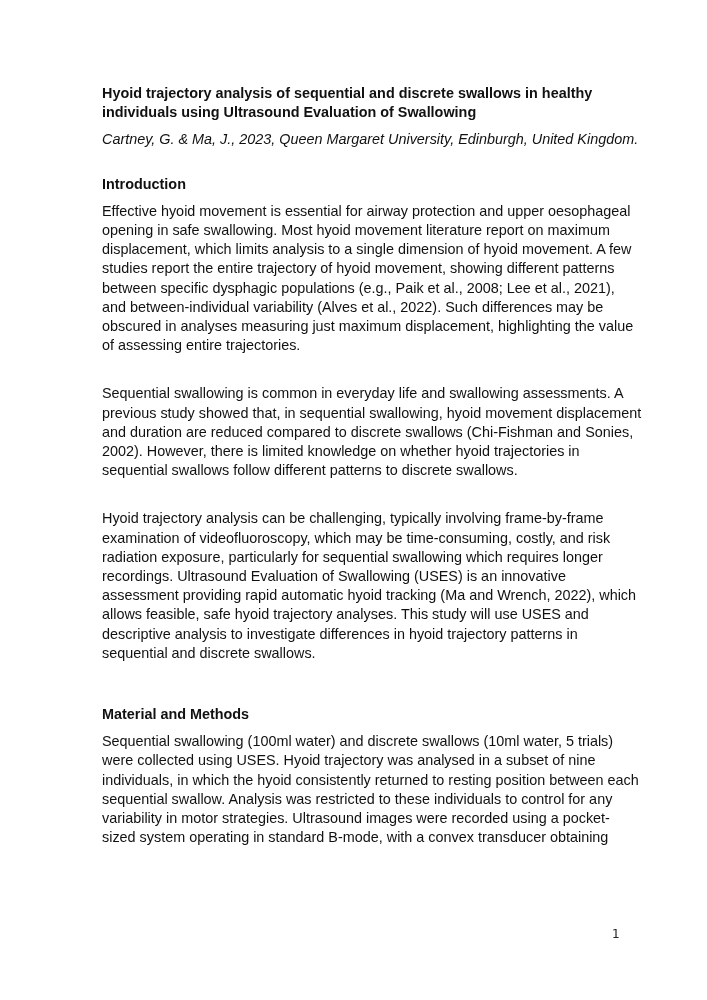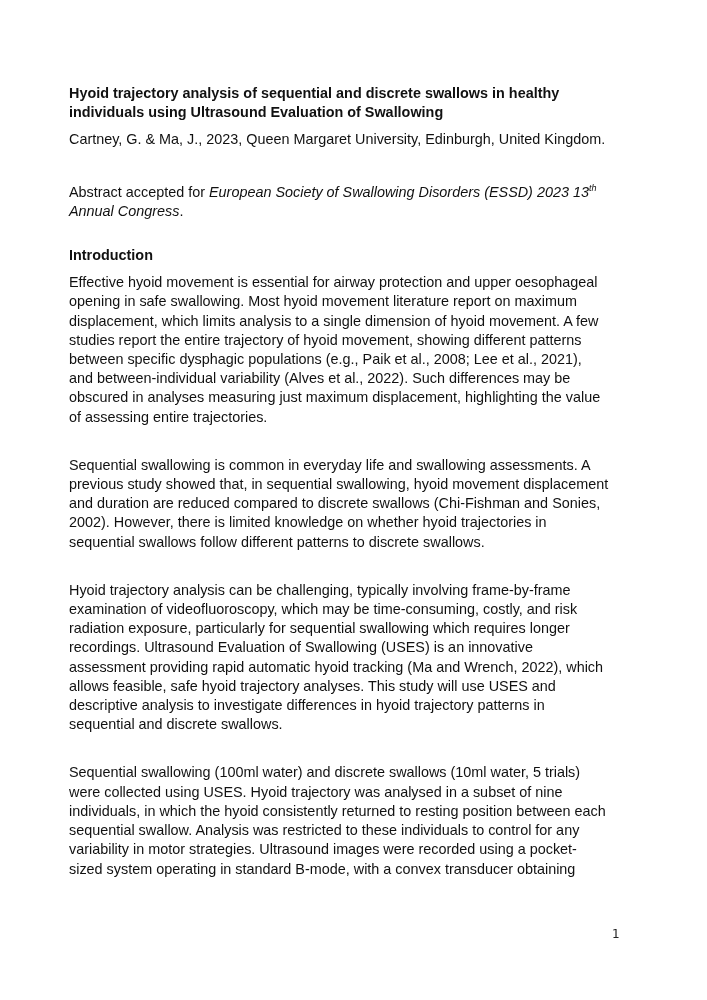--- a/index.html
+++ b/index.html
@@ -1,47 +1,45 @@
 <!DOCTYPE html>
 <html><head>
   <meta charset="utf-8">
   <style>
     html, body { margin: 0; padding: 0; background: #ffffff; }
     body { width: 707px; height: 1000px; position: relative; overflow: hidden; }
     .page {
-      position: absolute; left: 69px; top: 84px; width: 540px;
+      position: absolute; left: 102px; top: 84px; width: 540px;
       font-family: "Liberation Sans", sans-serif; color: #111111;
       font-size: 14.4px; line-height: 19.2px;
     }
     .title { font-weight: bold; margin: 0; font-size: 14.4px; line-height: 19.2px; }
-    .authors { margin: 8px 0 0 0; }
+    .authors { margin: 8px 0 0 0; font-style: italic; }
     .abstract-note { margin: 33px 0 0 0; }
     .abstract-note sup { font-size: 9px; line-height: 0; vertical-align: super; }
     .heading { font-weight: bold; margin: 0; }
     .h-intro { margin-top: 25px; }
     .h-methods { margin-top: 42px; }
     .para { margin: 8px 0 0 0; }
     .para + .para { margin-top: 29px; }
     .page-number {
       position: absolute; left: 612px; top: 927px;
       font-family: "DejaVu Sans", sans-serif; font-size: 12px; color: #222;
     }
   </style>
 </head>
 <body>
 
 <div class="page">
   <p class="title">Hyoid trajectory analysis of sequential and discrete swallows in healthy individuals using Ultrasound Evaluation of Swallowing</p>
   <p class="authors">Cartney, G. &amp; Ma, J., 2023, Queen Margaret University, Edinburgh, United Kingdom.</p>
 
-  <p class="abstract-note">
-    <span>Abstract accepted for </span><i><span>European Society of Swallowing Disorders (ESSD) 2023 13</span><sup>th</sup><span> Annual Congress</span></i><span>.</span>
-  </p>
 
   <p class="heading h-intro">Introduction</p>
   <p class="para">Effective hyoid movement is essential for airway protection and upper oesophageal opening in safe swallowing. Most hyoid movement literature report on maximum displacement, which limits analysis to a single dimension of hyoid movement. A few studies report the entire trajectory of hyoid movement, showing different patterns between specific dysphagic populations (e.g., Paik et al., 2008; Lee et al., 2021), and between-individual variability (Alves et al., 2022). Such differences may be obscured in analyses measuring just maximum displacement, highlighting the value of assessing entire trajectories.</p>
   <p class="para">Sequential swallowing is common in everyday life and swallowing assessments. A previous study showed that, in sequential swallowing, hyoid movement displacement and duration are reduced compared to discrete swallows (Chi-Fishman and Sonies, 2002). However, there is limited knowledge on whether hyoid trajectories in sequential swallows follow different patterns to discrete swallows.</p>
   <p class="para">Hyoid trajectory analysis can be challenging, typically involving frame-by-frame examination of videofluoroscopy, which may be time-consuming, costly, and risk radiation exposure, particularly for sequential swallowing which requires longer recordings. Ultrasound Evaluation of Swallowing (USES) is an innovative assessment providing rapid automatic hyoid tracking (Ma and Wrench, 2022), which allows feasible, safe hyoid trajectory analyses. This study will use USES and descriptive analysis to investigate differences in hyoid trajectory patterns in sequential and discrete swallows.</p>
 
+  <p class="heading h-methods">Material and Methods</p>
   <p class="para">Sequential swallowing (100ml water) and discrete swallows (10ml water, 5 trials) were collected using USES. Hyoid trajectory was analysed in a subset of nine individuals, in which the hyoid consistently returned to resting position between each sequential swallow. Analysis was restricted to these individuals to control for any variability in motor strategies. Ultrasound images were recorded using a pocket-sized system operating in standard B-mode, with a convex transducer obtaining</p>
 </div>
 
 <div class="page-number">1</div>
 
 </body></html>

